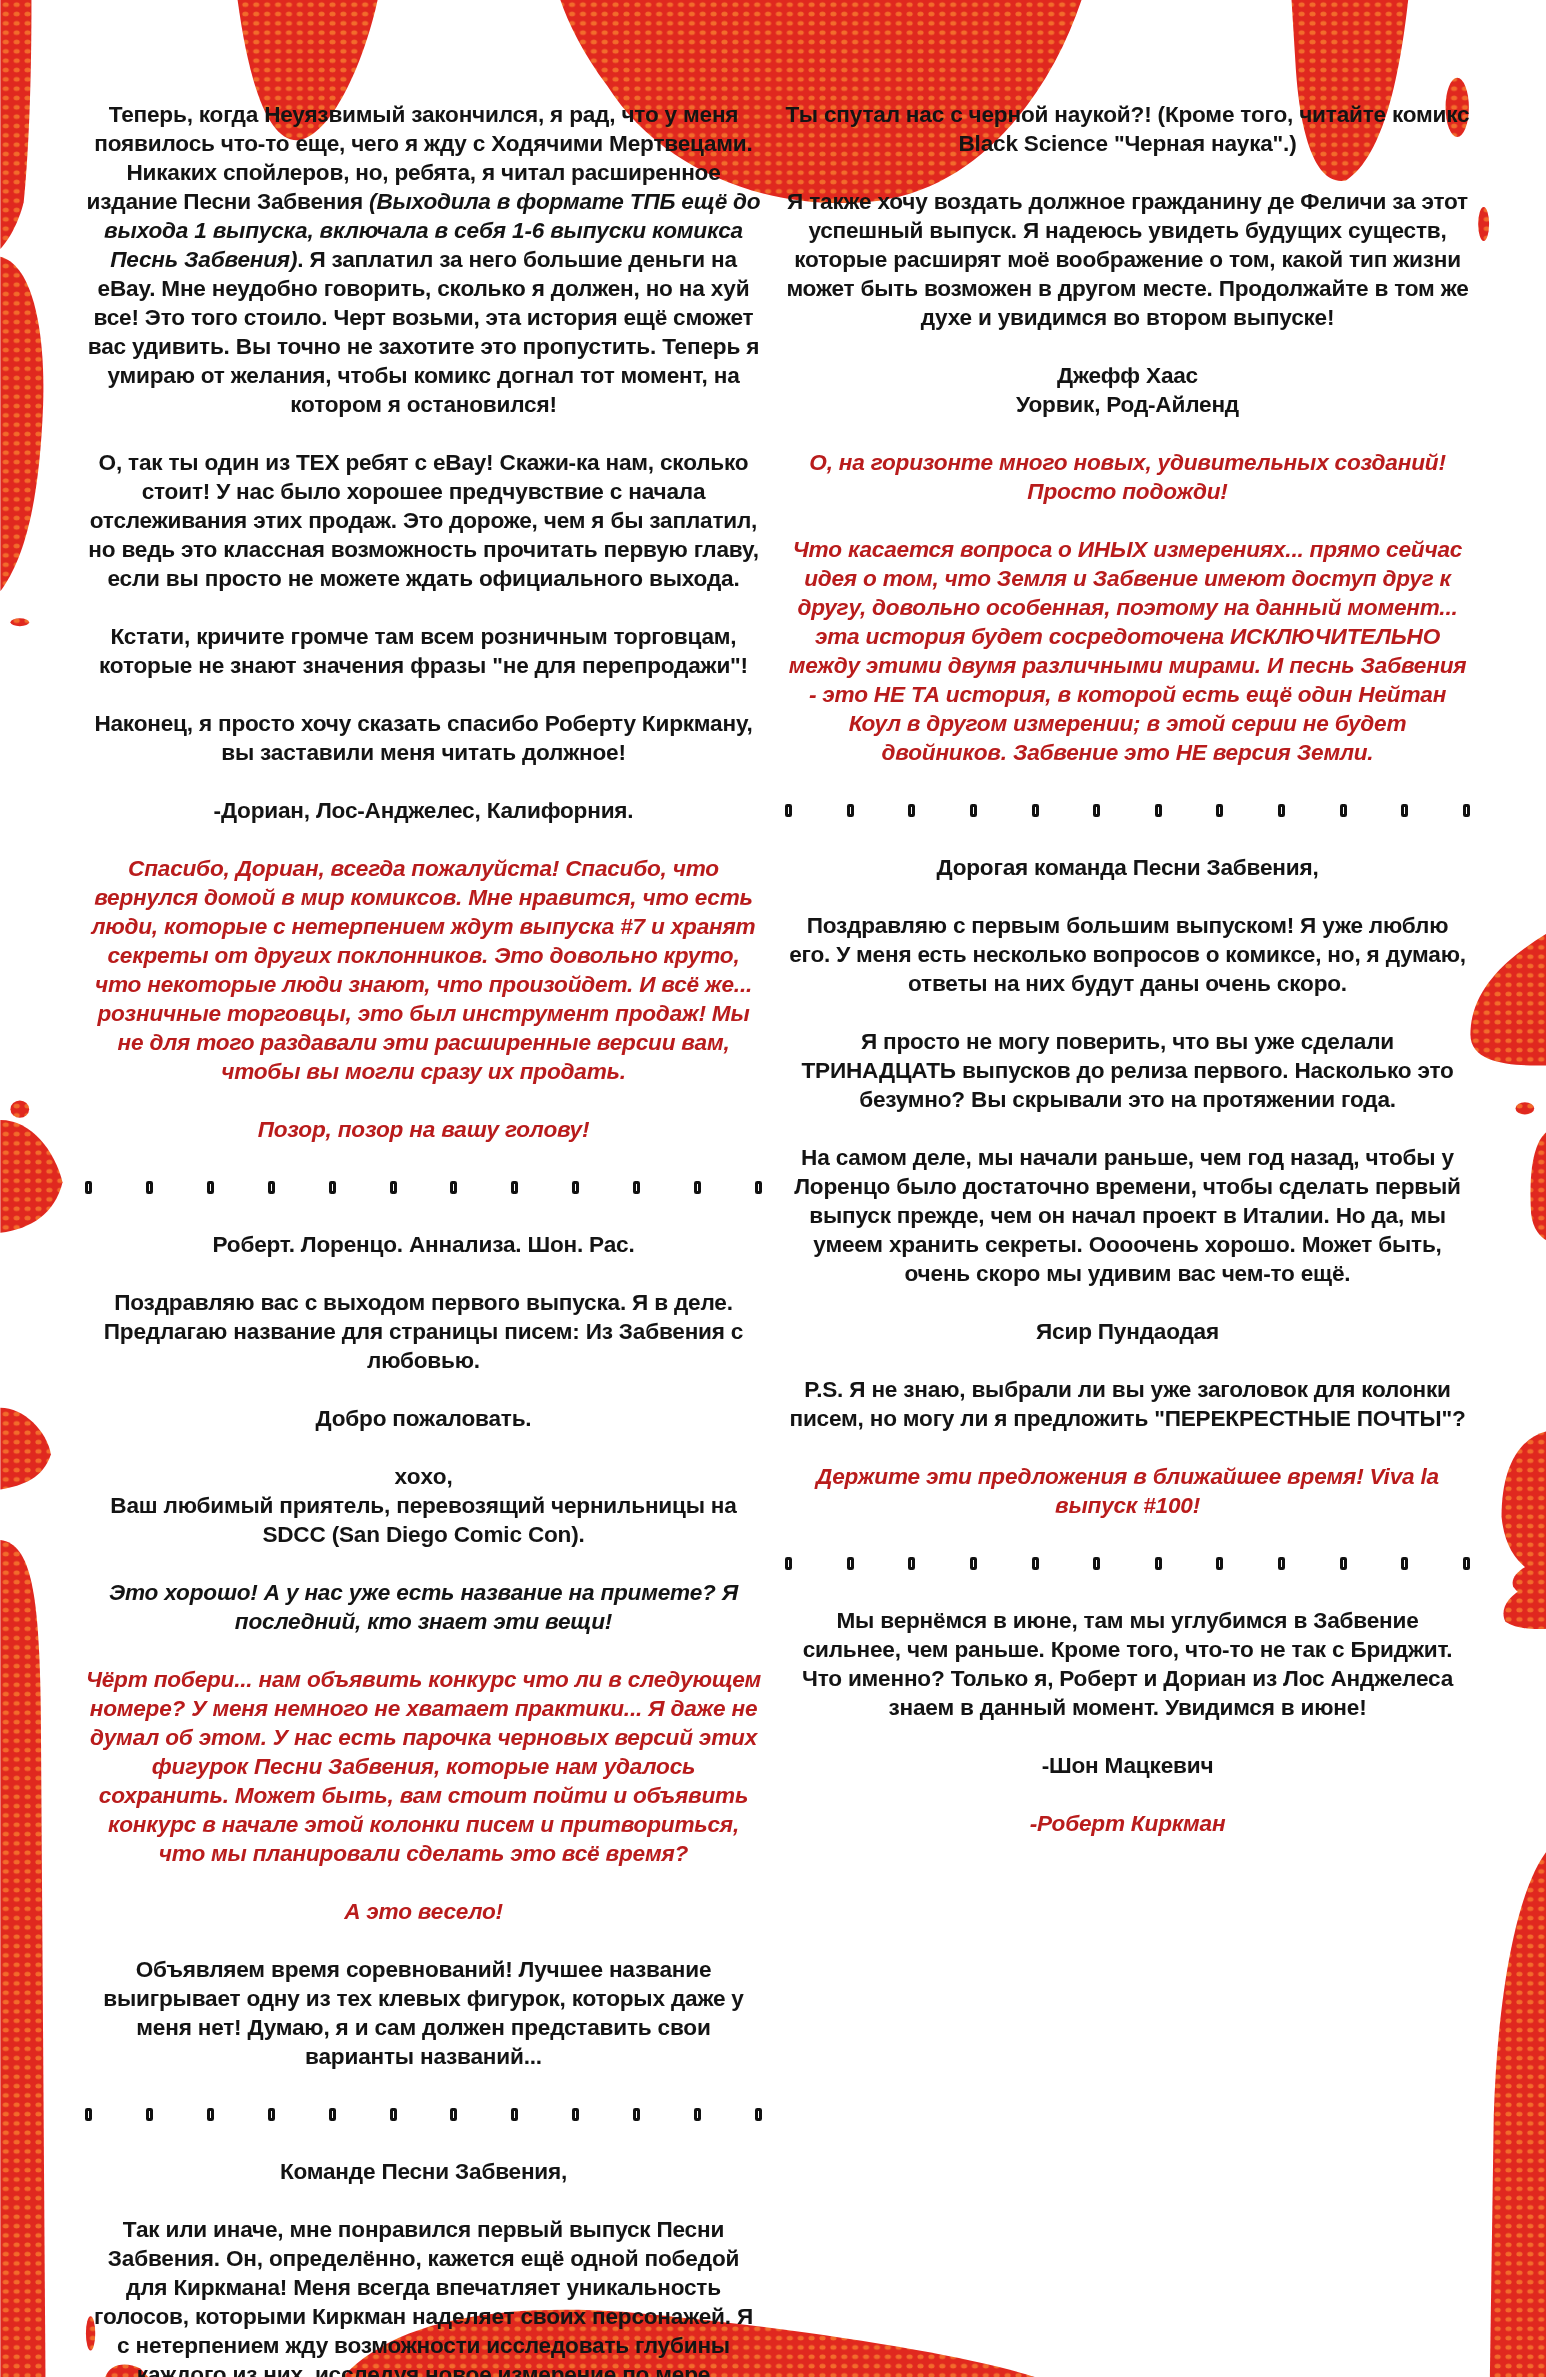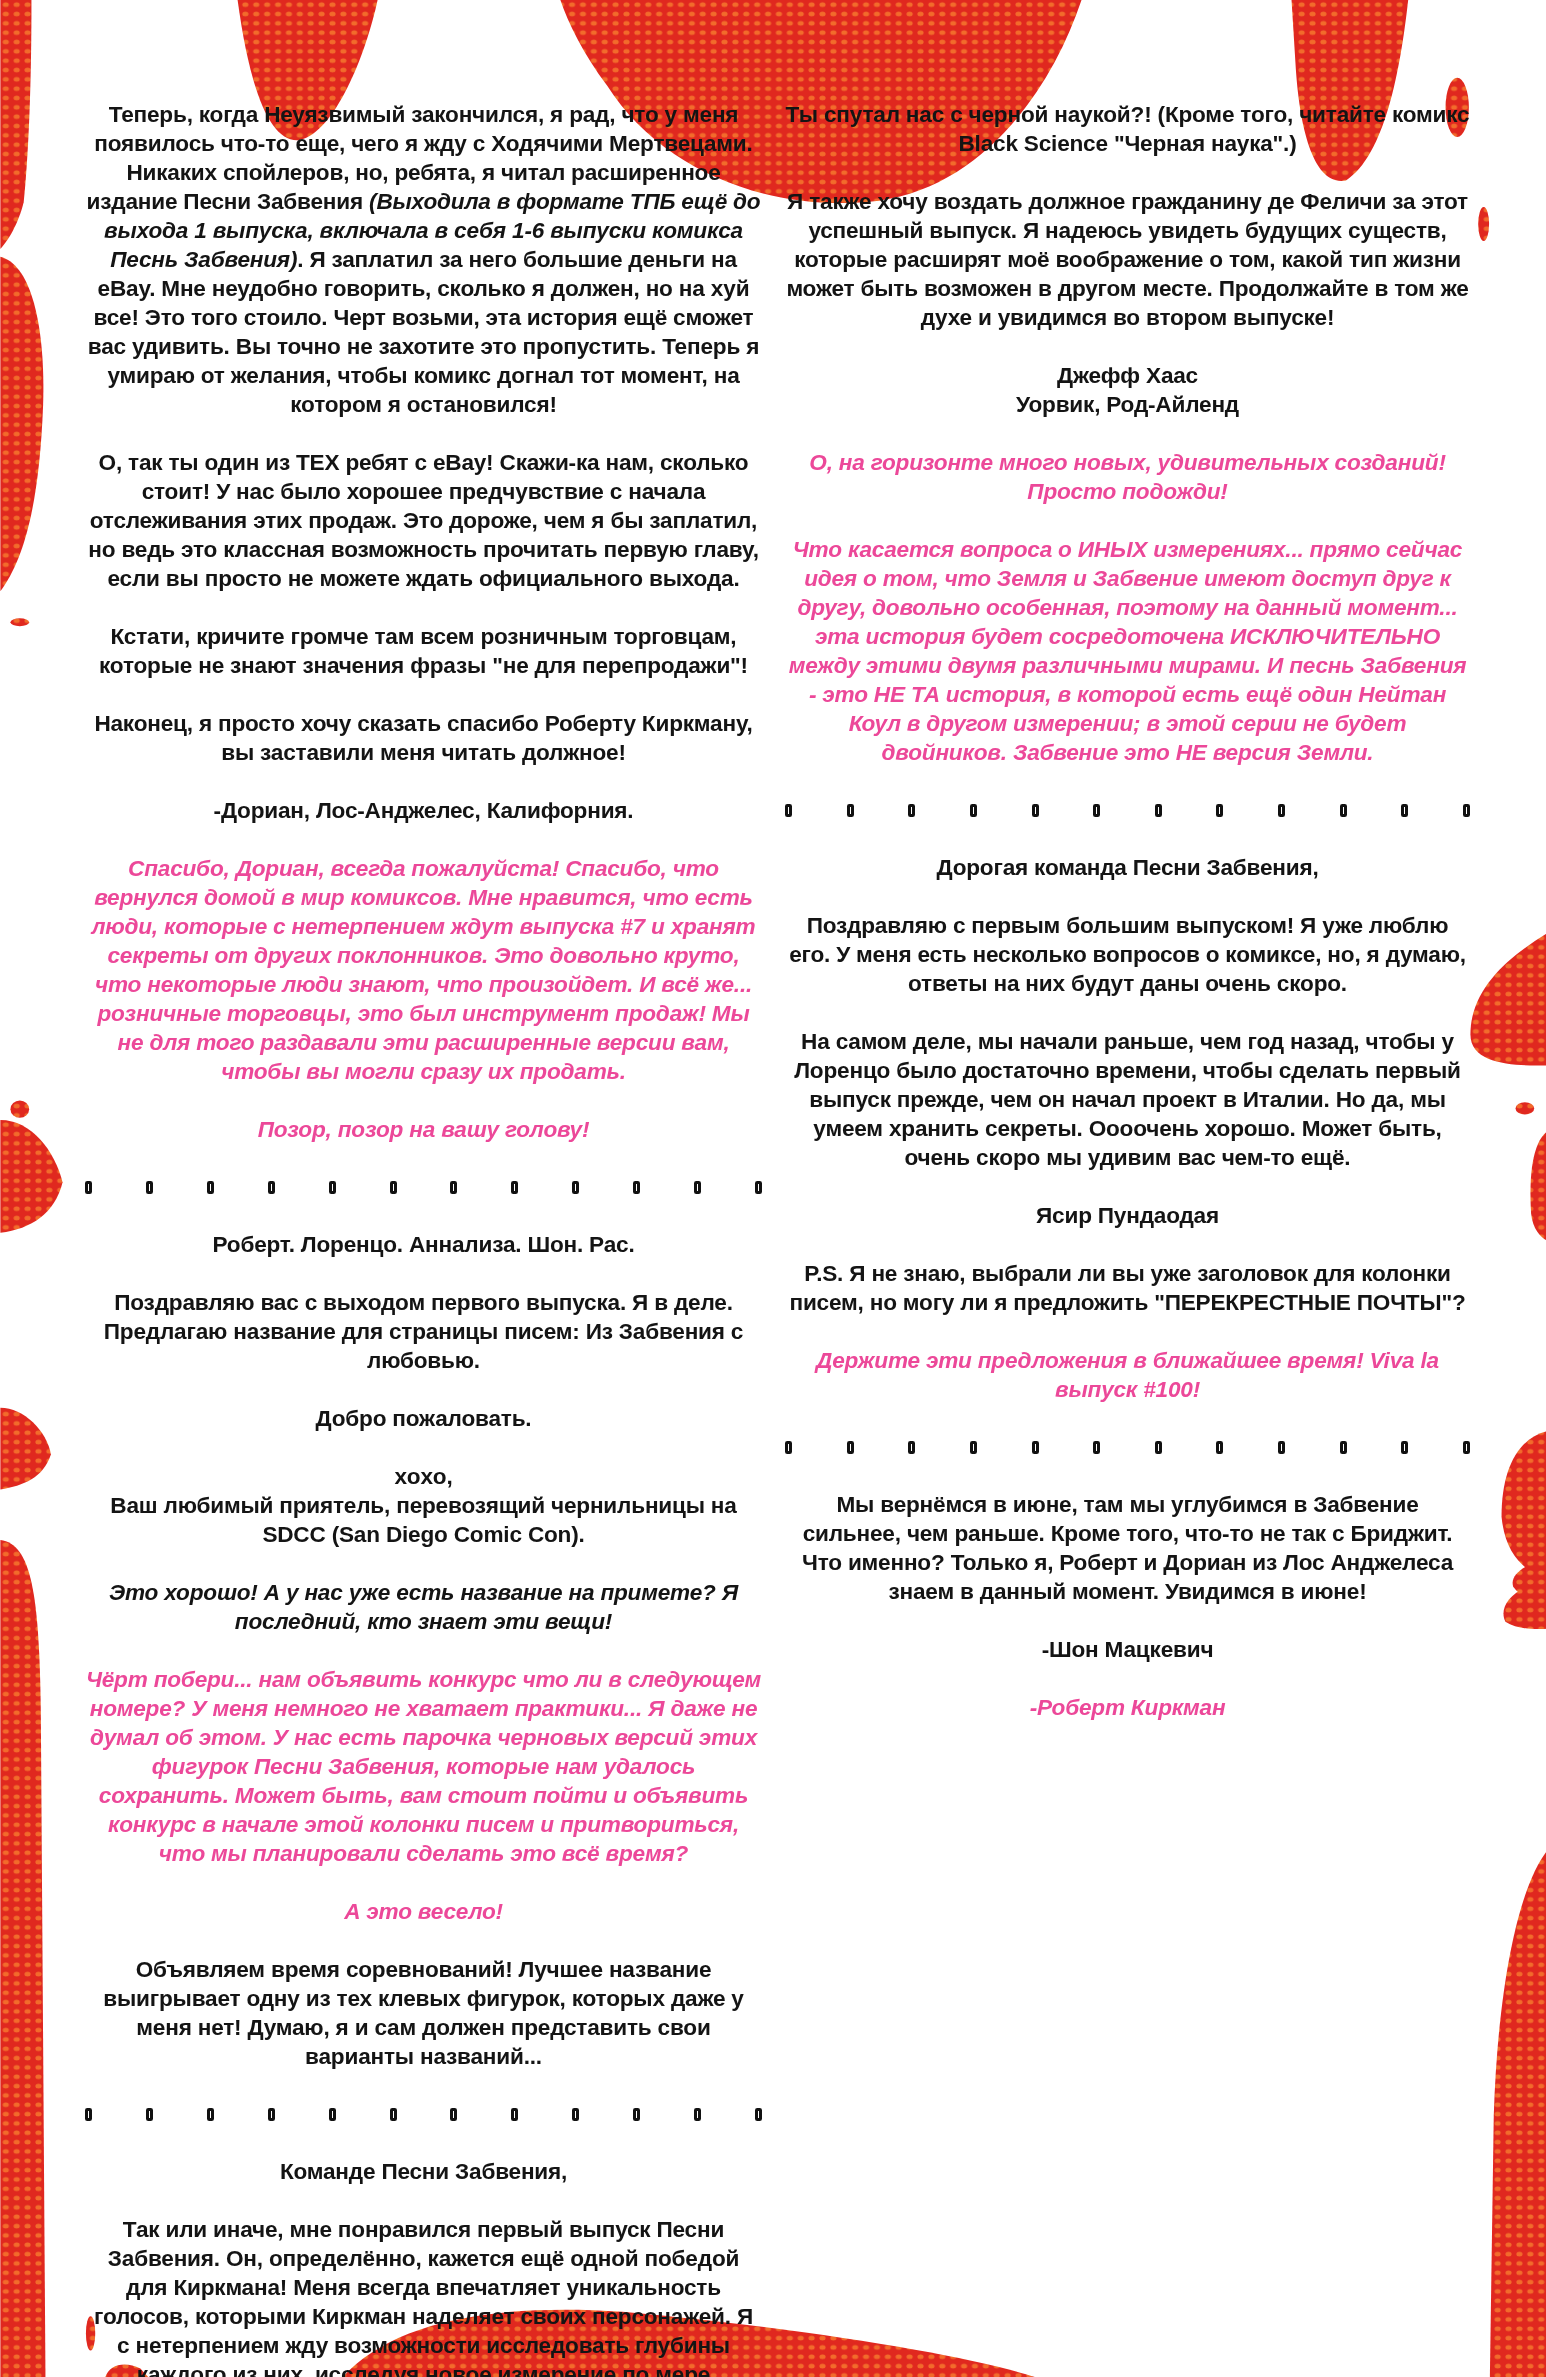--- a/index.html
+++ b/index.html
@@ -14,21 +14,21 @@
     font-weight: bold;
     font-size: 22.6px;
     line-height: 29px;
     color: #141414;
     letter-spacing: -0.2px;
   }
   .col.left { left: 85px; width: 677px; }
   .col.right { left: 785px; width: 685px; }
   .p { margin: 0 0 29px 0; white-space: normal; text-align: center; }
   .p.tight { margin-bottom: 0; }
-  .reply { color: #ec4899; font-style: italic; }
+  .reply { color: #b91c1c; font-style: italic; }
   .em { font-style: italic; }
   .sep {
     display: flex; justify-content: space-between;
     margin: 0 0 28px 0; height: 29px; align-items: center;
   }
   .sep span {
     display: inline-block; width: 7px; height: 13.2px;
     border: 3.1px solid #111; border-radius: 2.3px; box-sizing: border-box;
   }
 </style>
@@ -144,20 +144,21 @@
       <span></span>
       <span></span>
       <span></span>
       <span></span>
       <span></span>
       <span></span>
   </div>
 
   <p class="p">Дорогая команда Песни Забвения,</p>
   <p class="p">Поздравляю с первым большим выпуском! Я уже люблю его. У меня есть несколько вопросов о комиксе, но, я думаю, ответы на них будут даны очень скоро.</p>
+  <p class="p">Я просто не могу поверить, что вы уже сделали ТРИНАДЦАТЬ выпусков до релиза первого. Насколько это безумно? Вы скрывали это на протяжении года.</p>
   <p class="p">На самом деле, мы начали раньше, чем год назад, чтобы у Лоренцо было достаточно времени, чтобы сделать первый выпуск прежде, чем он начал проект в Италии. Но да, мы умеем хранить секреты. Оооочень хорошо. Может быть, очень скоро мы удивим вас чем-то ещё.</p>
   <p class="p">Ясир Пундаодая</p>
   <p class="p">P.S. Я не знаю, выбрали ли вы уже заголовок для колонки писем, но могу ли я предложить "ПЕРЕКРЕСТНЫЕ ПОЧТЫ"?</p>
   <p class="p reply">Держите эти предложения в ближайшее время! Viva la выпуск #100!</p>
 
   <div class="sep">
     <span></span>
       <span></span>
       <span></span>
       <span></span>

